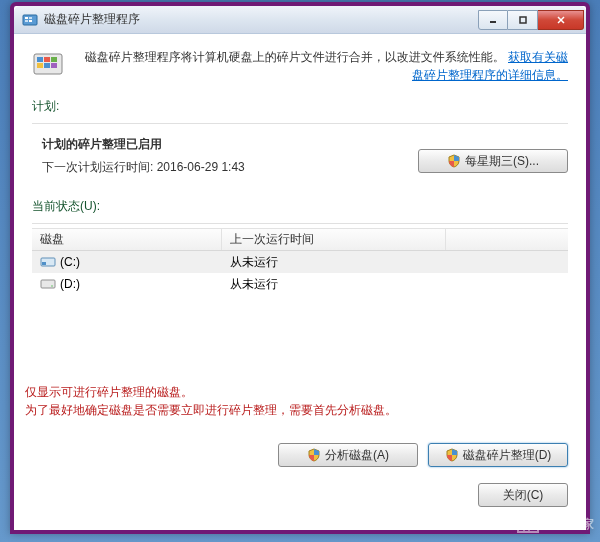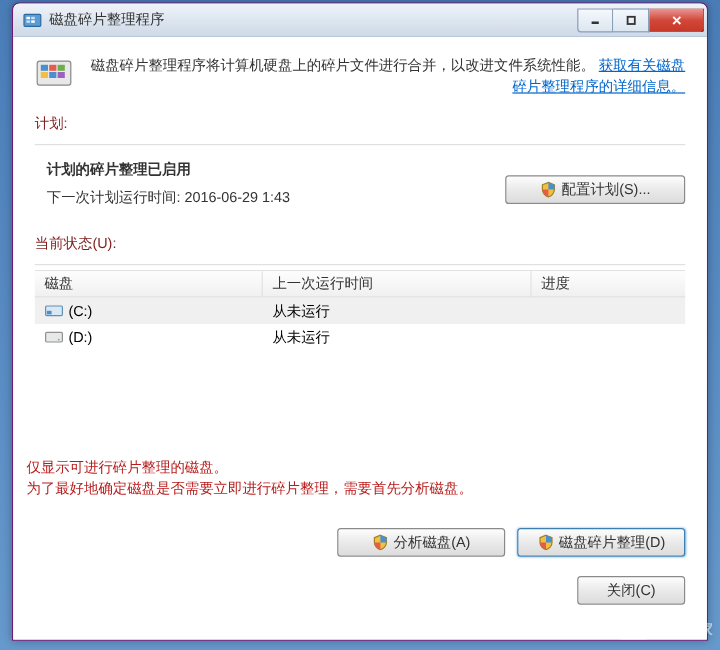--- a/index.html
+++ b/index.html
@@ -12,21 +12,21 @@
       overflow: hidden;
       position: relative;
     }
     .window {
       position: absolute;
       top: 2px;
       left: 10px;
       width: 580px;
       height: 532px;
       background: #fff;
-      border: 1px solid #701a75;
+      border: 4px solid #701a75;
       border-radius: 6px 6px 0 0;
       box-shadow: 0 0 8px rgba(0,0,0,0.3);
       display: flex;
       flex-direction: column;
     }
     .titlebar {
       height: 28px;
       background: linear-gradient(to bottom, #f0f4fa 0%, #dde6f0 50%, #cfd9e8 100%);
       border-bottom: 1px solid #b8c8dc;
       border-radius: 6px 6px 0 0;
@@ -94,21 +94,21 @@
     .info-text {
       color: #333;
       line-height: 1.5;
     }
     .info-link {
       color: #0066cc;
       text-decoration: underline;
       cursor: pointer;
     }
     .section-label {
-      color: #7f1d1d;
+      color: #14532d;
       padding: 4px 18px 2px 18px;
     }
     .schedule-box {
       margin: 4px 18px 6px 18px;
       display: flex;
       gap: 12px;
       align-items: center;
       position: relative;
     }
     .schedule-left {
@@ -297,32 +297,31 @@
         <div class="schedule-line">下一次计划运行时间: 2016-06-29 1:43</div>
       </div>
       <button class="btn config-btn">
         <span class="shield-icon">
           <svg viewBox="0 0 14 14" width="14" height="14">
             <path d="M7 1 L12 3 L12 7 C12 10 9.5 12.5 7 13 C4.5 12.5 2 10 2 7 L2 3 Z" fill="#f0c040" stroke="#a08020"></path>
             <path d="M7 1 L12 3 L12 7 L7 7 Z" fill="#4a90d0"></path>
             <path d="M7 7 L7 13 C4.5 12.5 2 10 2 7 Z" fill="#e85a4a"></path>
           </svg>
         </span>
-        <span>配置计划(S)...</span>
+        <span>每星期三(S)...</span>
       </button>
     </div>
 
     <div class="section-label">当前状态(U):</div>
     <div class="hr"></div>
 
     <div class="table-area">
       <div class="table-header">
         <div class="th col-disk">磁盘</div>
         <div class="th col-last">上一次运行时间</div>
-        <div class="th col-prog">进度</div>
       </div>
       <div class="table-body">
         <div class="tr sel">
           <div class="td col-disk">
             <span class="disk-icon">
               <svg viewBox="0 0 16 12" width="16" height="12">
                 <rect x="1" y="2" width="14" height="8" rx="1" fill="#d8e8f4" stroke="#6090b8"></rect>
                 <rect x="2" y="6" width="4" height="3" fill="#5090c8"></rect>
               </svg>
             </span>

